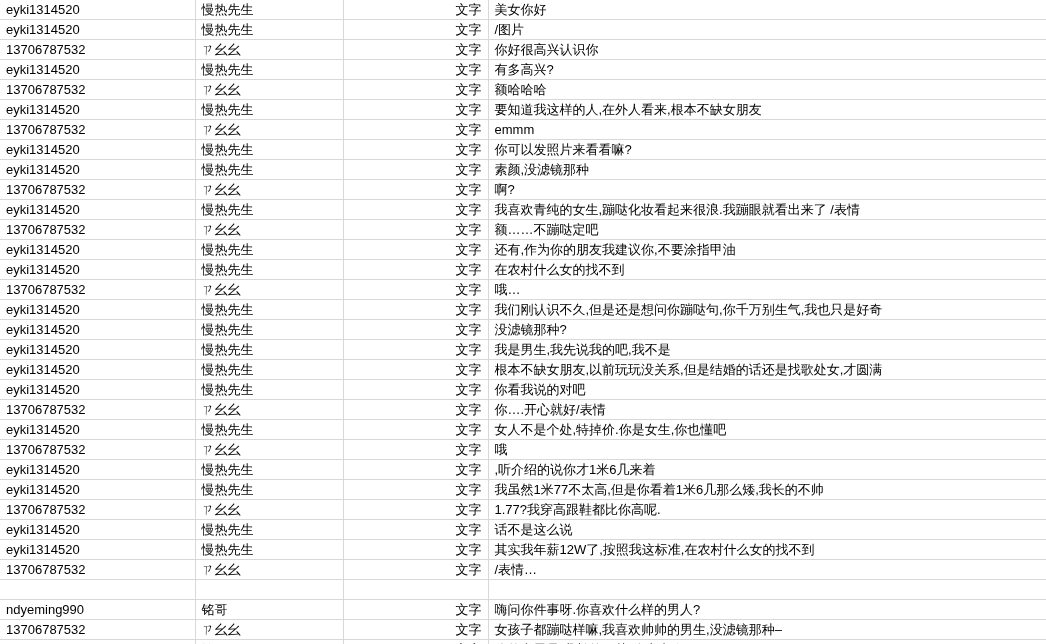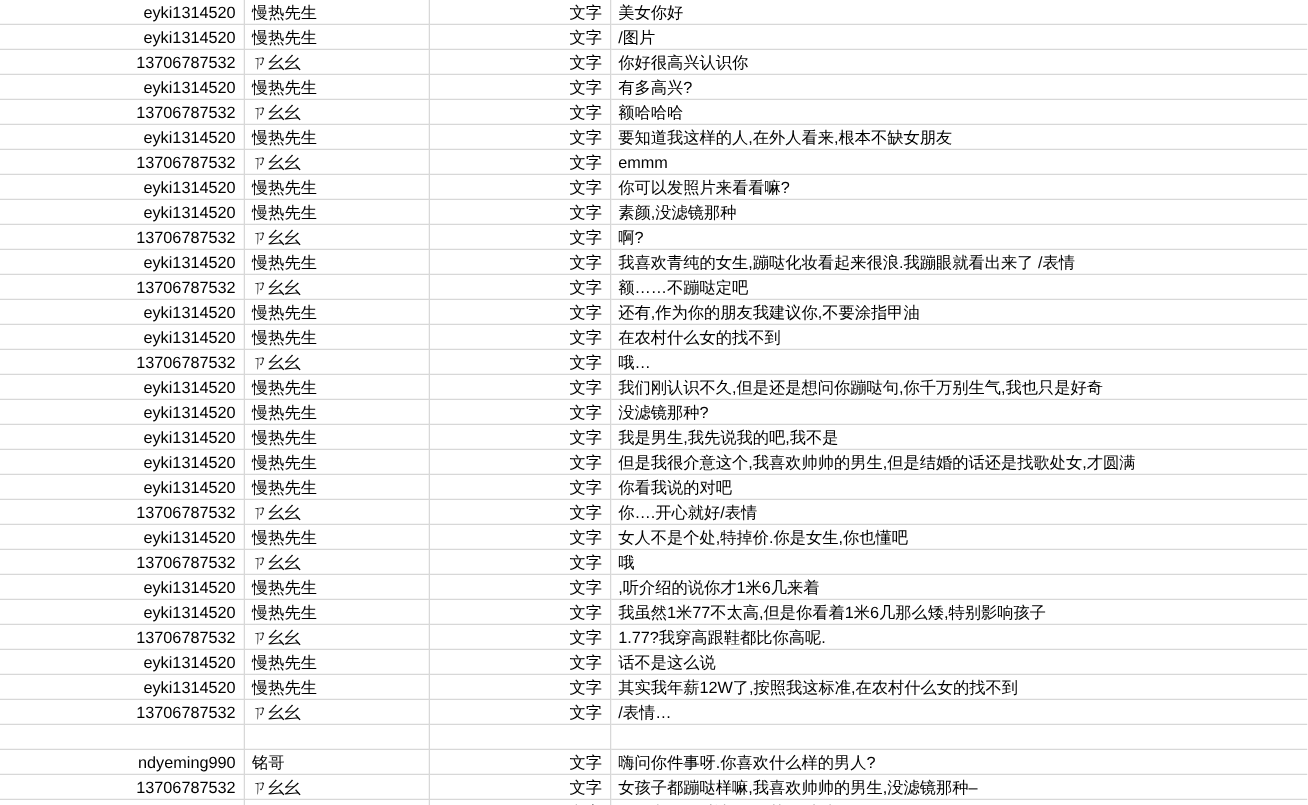--- a/index.html
+++ b/index.html
@@ -29,21 +29,21 @@
     line-height: 19px;
     padding: 0 6px;
     border-bottom: 1px solid #d8d8d8;
     border-right: 1px solid #d8d8d8;
     white-space: nowrap;
     overflow: hidden;
     vertical-align: middle;
     font-size: 13px;
   }
   .sheet tr td:last-child { border-right: none; }
-  .cell-id   { text-align: right; }
+  .cell-id   { text-align: left; }
   .cell-nick { text-align: left; }
   .cell-type { text-align: right; padding-left: 10px; }
   .cell-msg  { text-align: left; padding-right: 10px; }
   tr.spacer td {
     height: 19px;
     border-bottom: 1px solid #d8d8d8;
   }
 </style>
 </head>
 <body>
@@ -161,21 +161,21 @@
       <tr>
         <td class="cell-id">eyki1314520</td>
         <td class="cell-nick">慢热先生</td>
         <td class="cell-type">文字</td>
         <td class="cell-msg">我是男生,我先说我的吧,我不是</td>
       </tr>
       <tr>
         <td class="cell-id">eyki1314520</td>
         <td class="cell-nick">慢热先生</td>
         <td class="cell-type">文字</td>
-        <td class="cell-msg">但是我很介意这个,我喜欢帅帅的男生,但是结婚的话还是找歌处女,才圆满</td>
+        <td class="cell-msg">根本不缺女朋友,以前玩玩没关系,但是结婚的话还是找歌处女,才圆满</td>
       </tr>
       <tr>
         <td class="cell-id">eyki1314520</td>
         <td class="cell-nick">慢热先生</td>
         <td class="cell-type">文字</td>
         <td class="cell-msg">你看我说的对吧</td>
       </tr>
       <tr>
         <td class="cell-id">13706787532</td>
         <td class="cell-nick">ㄗ幺幺</td>
@@ -197,21 +197,21 @@
       <tr>
         <td class="cell-id">eyki1314520</td>
         <td class="cell-nick">慢热先生</td>
         <td class="cell-type">文字</td>
         <td class="cell-msg">,听介绍的说你才1米6几来着</td>
       </tr>
       <tr>
         <td class="cell-id">eyki1314520</td>
         <td class="cell-nick">慢热先生</td>
         <td class="cell-type">文字</td>
-        <td class="cell-msg">我虽然1米77不太高,但是你看着1米6几那么矮,特别影响孩子</td>
+        <td class="cell-msg">我虽然1米77不太高,但是你看着1米6几那么矮,我长的不帅</td>
       </tr>
       <tr>
         <td class="cell-id">13706787532</td>
         <td class="cell-nick">ㄗ幺幺</td>
         <td class="cell-type">文字</td>
         <td class="cell-msg">1.77?我穿高跟鞋都比你高呢.</td>
       </tr>
       <tr>
         <td class="cell-id">eyki1314520</td>
         <td class="cell-nick">慢热先生</td>

